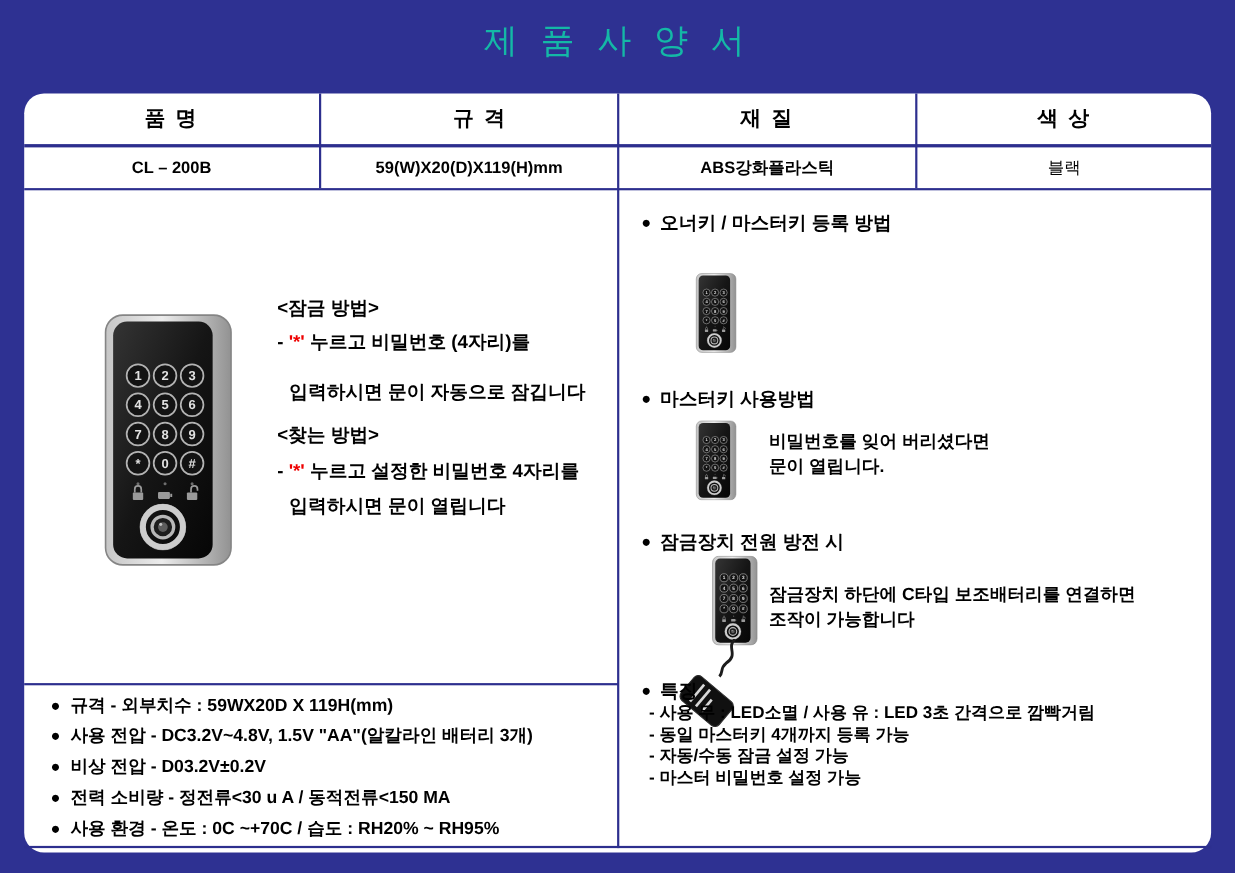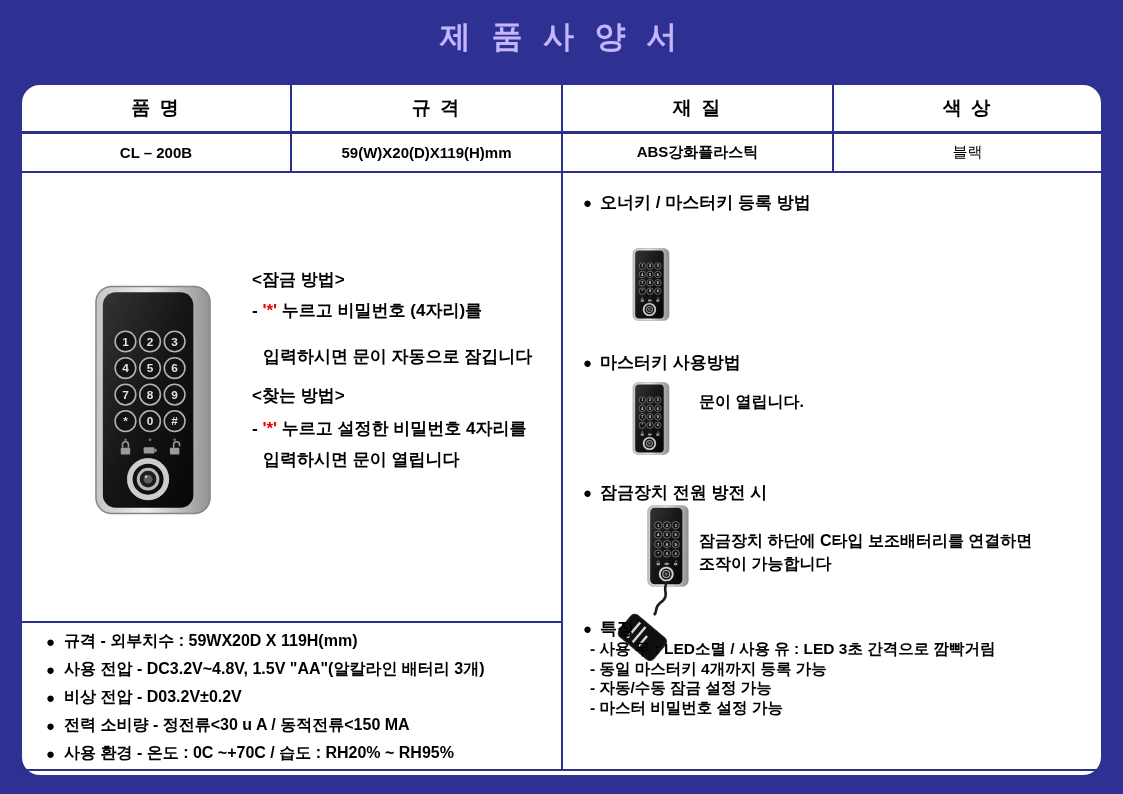--- a/index.html
+++ b/index.html
@@ -7,21 +7,21 @@
   }
   *{margin:0;padding:0;box-sizing:border-box;}
   html,body{width:1123px;height:794px;}
   body{
     background:var(--bg);
     font-family:"Liberation Sans",sans-serif;
     position:relative;overflow:hidden;color:var(--txt);
   }
   .doc-title{
     position:absolute;top:16px;left:0;width:100%;text-align:center;
-    color:#c4b5fd;font-size:31px;font-weight:700;letter-spacing:6px;
+    color:#14b8a6;font-size:31px;font-weight:400;letter-spacing:6px;
   }
   .panel{
     position:absolute;left:22px;top:85px;width:1079px;height:690px;
     background:var(--panel);border-radius:18px;
   }
   .hline,.vline{position:absolute;background:var(--line);}
   
   .cell{position:absolute;display:flex;align-items:center;justify-content:center;font-weight:700;}
   .cell.head{font-size:19px;letter-spacing:2px;}
   .cell.val{font-size:15px;}
@@ -301,20 +301,21 @@
     </g>
     <g>
       <circle cx="55" cy="198" r="21" fill="none" stroke="#8f8f8f" stroke-width="1"></circle>
       <circle cx="55" cy="198" r="18.5" fill="none" stroke="#cdcdcd" stroke-width="5.5"></circle>
       <circle cx="55" cy="198" r="10" fill="#1d1d1d" stroke="#b8b8b8" stroke-width="3"></circle>
       <circle cx="55" cy="198" r="4.5" fill="#5d5d5d"></circle>
       <circle cx="53" cy="195.5" r="1.4" fill="#c2c2c2"></circle>
     </g>
   </svg></span>
   <div class="r-text" style="left:677px;top:306px;">
+    <div>비밀번호를 잊어 버리셨다면</div>
     <div>문이 열립니다.</div>
   </div>
 
   <div class="r-title" style="left:561px;top:396px;">
       <span class="bullet">●</span>
       <span>잠금장치 전원 방전 시</span>
     </div>
   <div class="fig3">
     <span class="lock-holder" style="left:26px;top:0;"><svg viewBox="0 0 120 235" xmlns="http://www.w3.org/2000/svg" width="52" height="82">
     <defs>

